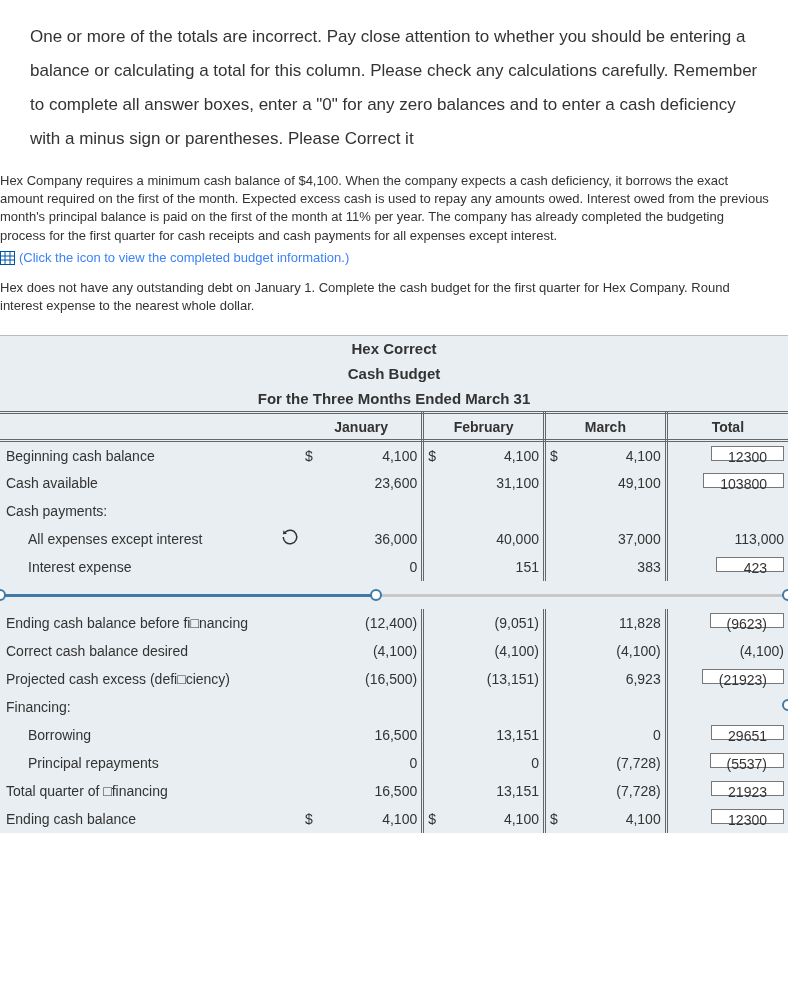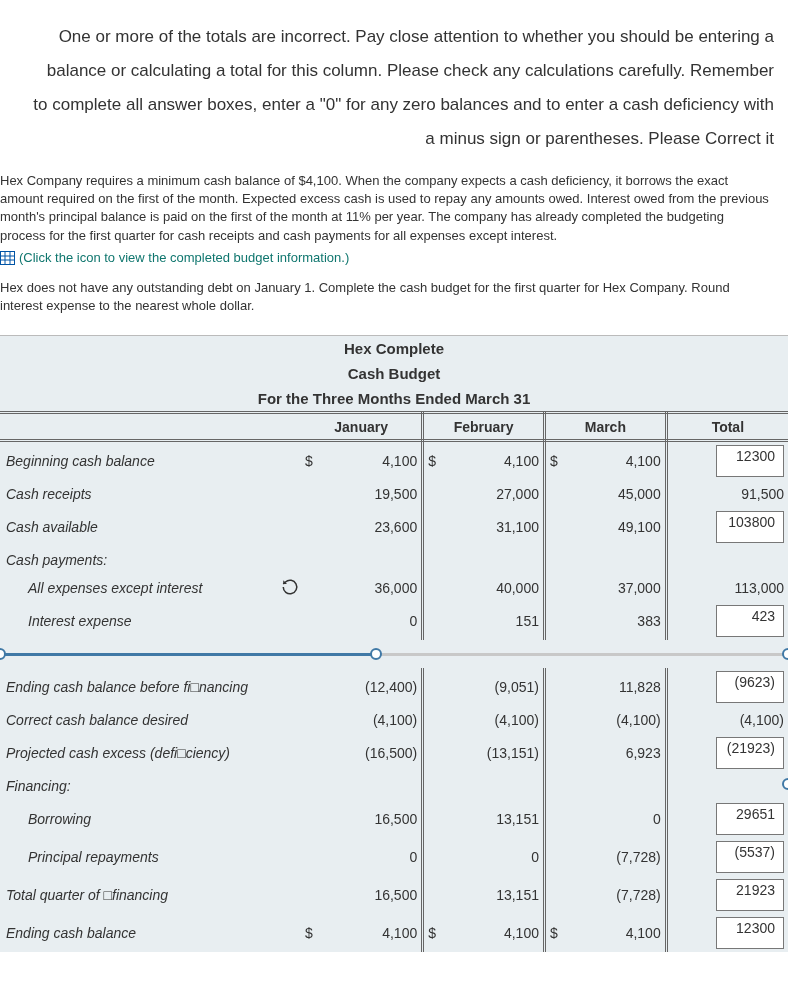--- a/index.html
+++ b/index.html
@@ -1,31 +1,31 @@
 <!DOCTYPE html>
 <html><head>
   <meta charset="utf-8">
   <style>
     * { box-sizing: border-box; margin: 0; padding: 0; }
     body { font-family: Arial, Helvetica, sans-serif; width: 788px; background: #fff; color: #333; }
-    .question { padding: 20px 14px 16px 30px; font-size: 17px; line-height: 2.0; color: #333; text-align: right; }
+    .question { padding: 20px 30px 16px 30px; font-size: 17px; line-height: 2.0; color: #333; }
     .problem { padding: 0 16px 0 0; font-size: 13px; line-height: 1.4; color: #333; }
     .problem p { margin-bottom: 2px; }
-    .linkline { color: #0f766e; margin: 4px 0; display: flex; align-items: center; gap: 4px; }
+    .linkline { color: #3b82f6; margin: 4px 0; display: flex; align-items: center; gap: 4px; }
     .linkline svg { flex-shrink: 0; }
     .budget { margin-top: 20px; background: #e8eef1; border-top: 1px solid #bbb; }
     .headerlines div { text-align: center; font-weight: bold; font-size: 15px; padding: 4px 0; color: #333; }
     table { border-collapse: collapse; width: 100%; table-layout: fixed; }
     td { font-size: 14px; padding: 3px 4px; color: #333; vertical-align: middle; height: 28px; }
-    td.label { padding-left: 6px; font-style: italic; }
+    td.label { padding-left: 6px; }
     td.indent { padding-left: 28px; }
     td.money { text-align: right; }
     .colhead td { text-align: center; font-weight: bold; border-top: 3px double #666; border-bottom: 3px double #666; }
     .colhead td.label { text-align: left; }
-    .boxed { border: 1px solid #777; background: #fff; display: inline-block; min-width: 68px; text-align: right; padding: 1px 8px; font-size: 14px; height: 32px; line-height: 18px; }
+    .boxed { border: 1px solid #777; background: #fff; display: inline-block; min-width: 68px; text-align: right; padding: 1px 16px; font-size: 14px; height: 15px; line-height: 18px; }
     .colsep { border-right: 3px double #666; }
     .lcol { width: 250px; }
     .icol { width: 22px; }
     .scol { width: 96px; }
     .dcol { width: 14px; }
     .slider-wrap { position: relative; height: 16px; }
     .slider-track { position: absolute; top: 7px; left: 0; right: 0; height: 3px; background: #c8c8c8; border-radius: 2px; }
     .slider-fill { position: absolute; top: 7px; left: 0; width: 48%; height: 3px; background: #4079a6; border-radius: 2px; }
     .slider-knob { position: absolute; top: 2px; width: 12px; height: 12px; border-radius: 50%; background: #fff; border: 2px solid #4079a6; }
     .refresh { width:18px; height:18px; display:inline-block; }
@@ -45,21 +45,21 @@
         <line x1="5" y1="0" x2="5" y2="14" stroke="#0054a6"></line>
         <line x1="10" y1="0" x2="10" y2="14" stroke="#0054a6"></line>
       </svg>
     <span>(Click the icon to view the completed budget information.)</span>
   </div>
   <p style="margin-top:12px;">Hex does not have any outstanding debt on January 1. Complete the cash budget for the first quarter for Hex Company. Round interest expense to the nearest whole dollar.</p>
 </div>
 
 <div class="budget">
   <div class="headerlines">
-    <div>Hex Complete</div>
+    <div>Hex Correct</div>
     <div>Cash Budget</div>
     <div>For the Three Months Ended March 31</div>
   </div>
 
   <table>
     <colgroup>
       <col class="lcol">
         <col class="icol">
       <col class="dcol">
         <col class="scol">
@@ -84,31 +84,20 @@
       <td class="money">$</td>
           <td class="money colsep">4,100</td>
       <td class="money">$</td>
           <td class="money colsep">4,100</td>
       <td class="money">$</td>
           <td class="money colsep">4,100</td>
       <td></td>
           <td class="money"><span class="boxed">12300</span></td>
     </tr>
 
-    <tr>
-      <td class="label" colspan="2">Cash receipts</td>
-      <td></td>
-          <td class="money colsep">19,500</td>
-      <td></td>
-          <td class="money colsep">27,000</td>
-      <td></td>
-          <td class="money colsep">45,000</td>
-      <td></td>
-          <td class="money">91,500</td>
-    </tr>
 
     <tr>
       <td class="label" colspan="2">Cash available</td>
       <td></td>
           <td class="money colsep">23,600</td>
       <td></td>
           <td class="money colsep">31,100</td>
       <td></td>
           <td class="money colsep">49,100</td>
       <td></td>

